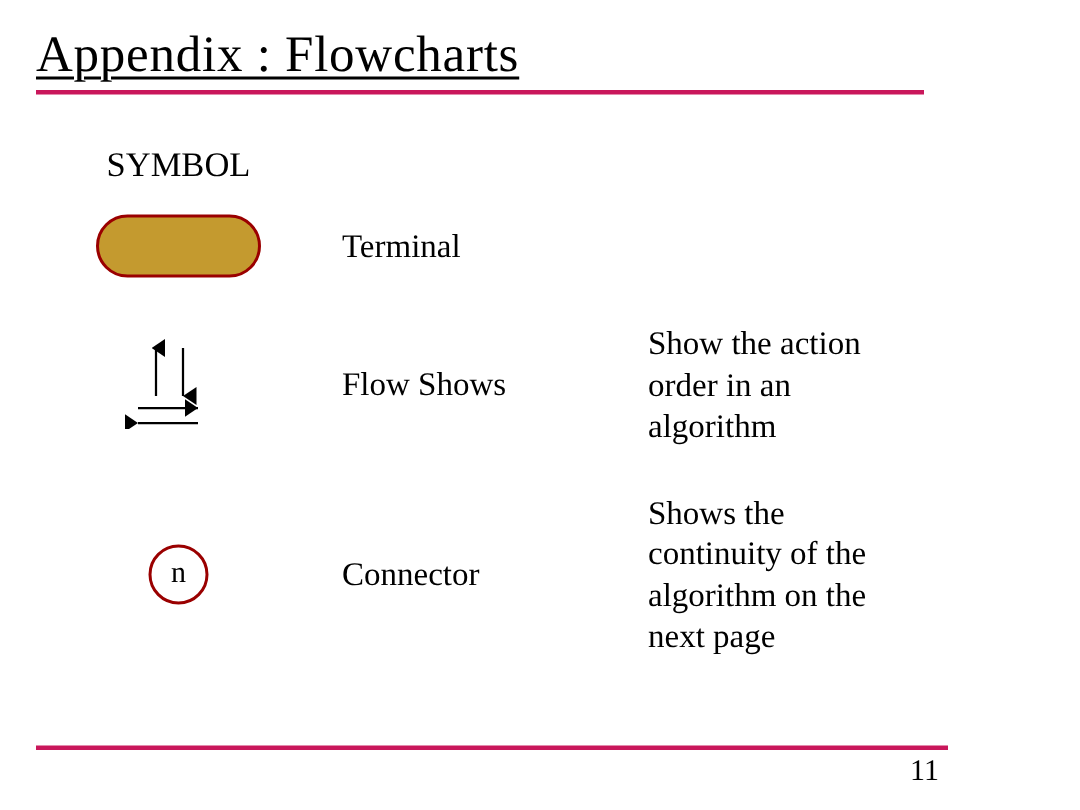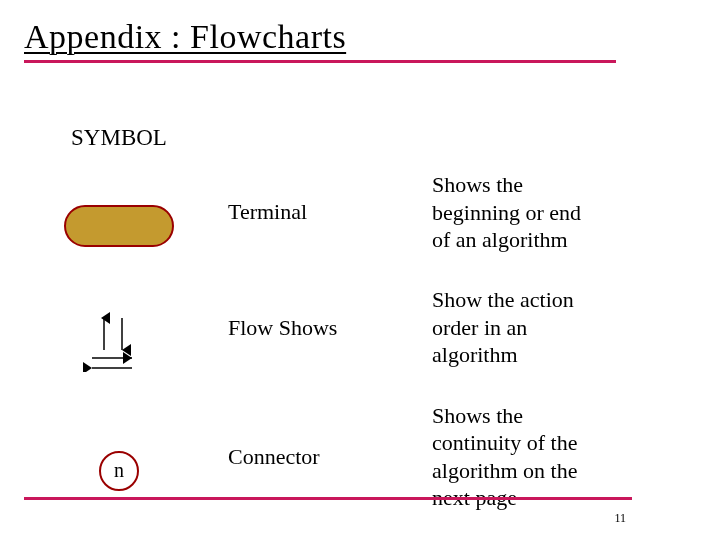--- a/index.html
+++ b/index.html
@@ -3,53 +3,52 @@
 <meta charset="utf-8">
 <style>
   * { box-sizing: border-box; margin: 0; padding: 0; }
   html, body { width: 720px; height: 540px; background: #fff; font-family: "Times New Roman", Times, serif; color: #000; }
   .slide { position: relative; width: 656px; height: 540px; padding: 10px 40px 20px 24px; }
   .title-wrap { margin-top: 8px; }
   .title { font-size: 34px; font-weight: 400; letter-spacing: 0.5px; text-decoration: underline; text-decoration-thickness: 2px; text-underline-offset: 4px; }
   .title-rule { border: none; border-top: 3px solid #c9175b; margin-top: 4px; width: 100%; }
   .content { margin-top: 34px; padding: 0 20px 0 10px; }
   .row { display: flex; align-items: center; }
-  .col-symbol { width: 170px; display: flex; justify-content: center; align-items: center; margin-top: 28px; }
+  .col-symbol { width: 170px; display: flex; justify-content: center; align-items: center; }
   .col-name { width: 180px; font-size: 22px; }
   .col-app { flex: 1; font-size: 22px; }
   .headers { font-size: 23px; margin-bottom: 20px; }
   .headers .col-symbol, .headers .col-name, .headers .col-app { font-size: 23px; }
   .body-row { margin-bottom: 30px; align-items: center; gap: 24px; }
   .body-row .col-app { line-height: 1.25; }
   .terminal-shape { width: 110px; height: 42px; border: 2px solid #9a0000; background: #c49a2f; border-radius: 21px / 21px; }
   .flowlines-shape { width: 90px; height: 60px; position: relative; }
   .connector-shape { width: 40px; height: 40px; border: 2px solid #9a0000; border-radius: 50%; background: #fff; display: flex; align-items: center; justify-content: center; font-size: 20px; }
   .bottom-rule { position: absolute; left: 24px; right: 24px; bottom: 40px; border: none; border-top: 3px solid #c9175b; }
-  .pagenum { position: absolute; right: 30px; bottom: 14px; font-size: 12px; }
+  .pagenum { position: absolute; right: 30px; bottom: 14px; font-size: 20px; }
 </style>
 </head>
 <body>
 
 <div class="slide">
   <div class="title-wrap">
     <div class="title">Appendix : Flowcharts</div>
     <hr class="title-rule">
   </div>
 
   <div class="content">
     <div class="row headers">
       <div class="col-symbol">SYMBOL</div>
     </div>
 
     <div class="row body-row">
       <div class="col-symbol">
         <div class="terminal-shape"></div>
       </div>
       <div class="col-name">Terminal</div>
-      <div class="col-app">Shows the beginning or end of an algorithm</div>
     </div>
 
     <div class="row body-row">
       <div class="col-symbol">
         <div class="flowlines-shape">
           <svg width="90" height="60" viewBox="0 0 90 60">
             <defs>
               <marker id="ah-up" markerWidth="8" markerHeight="8" refX="4" refY="2" orient="auto">
                 <path d="M0,6 L4,0 L8,6 Z" fill="#000"></path>
               </marker>

